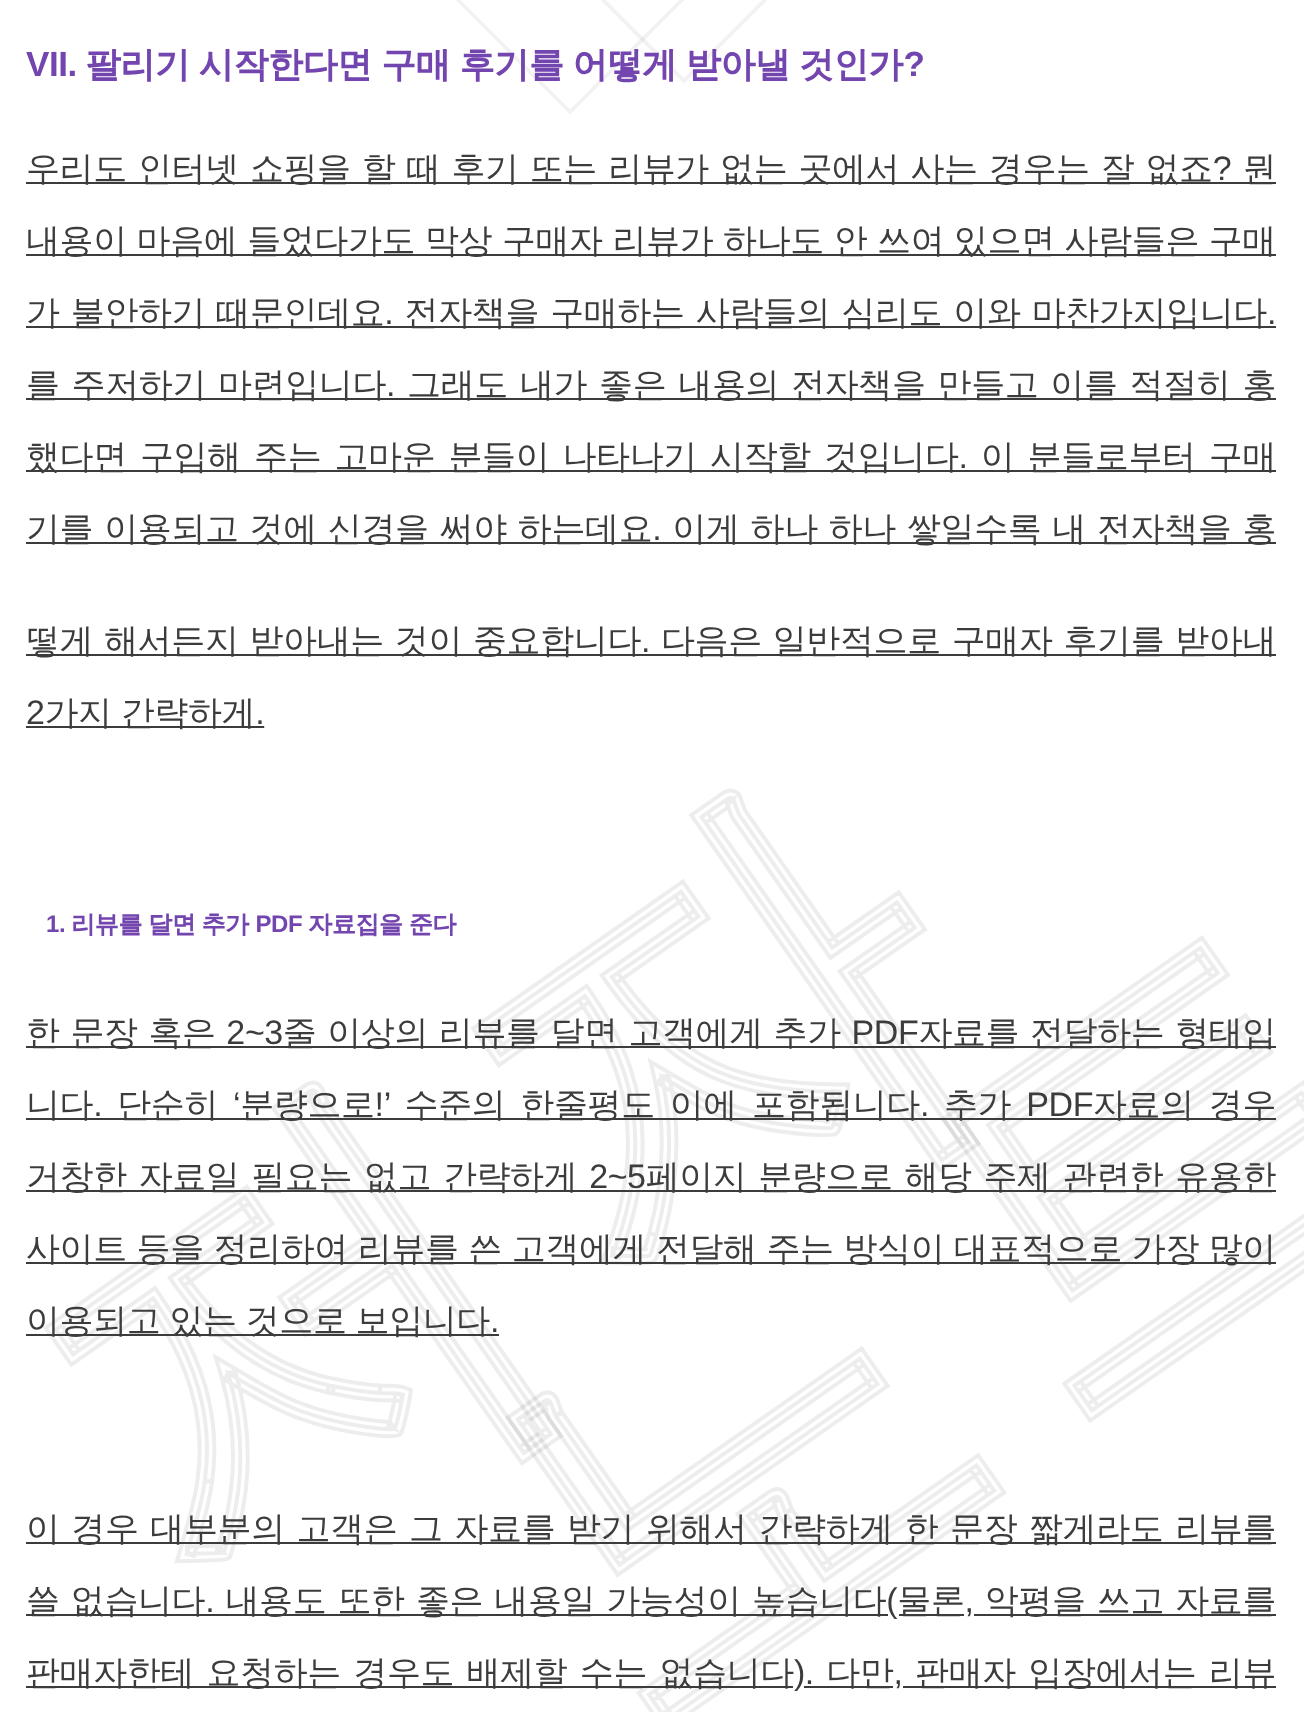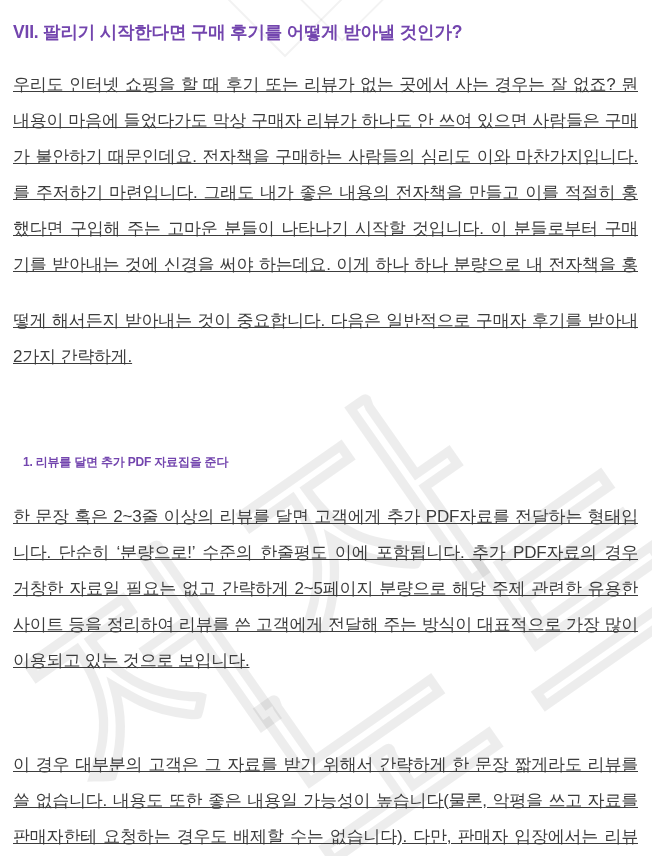--- a/index.html
+++ b/index.html
@@ -90,21 +90,21 @@
 <div class="page">
 
   <h1 class="chapter-heading">VII. 팔리기 시작한다면 구매 후기를 어떻게 받아낼 것인가?</h1>
 
   <div class="para p1">
       <div class="line jl">우리도 인터넷 쇼핑을 할 때 후기 또는 리뷰가 없는 곳에서 사는 경우는 잘 없죠? 뭔</div>
       <div class="line jl">내용이 마음에 들었다가도 막상 구매자 리뷰가 하나도 안 쓰여 있으면 사람들은 구매</div>
       <div class="line jl">가 불안하기 때문인데요. 전자책을 구매하는 사람들의 심리도 이와 마찬가지입니다.</div>
       <div class="line jl">를 주저하기 마련입니다. 그래도 내가 좋은 내용의 전자책을 만들고 이를 적절히 홍보</div>
       <div class="line jl">했다면 구입해 주는 고마운 분들이 나타나기 시작할 것입니다. 이 분들로부터 구매 후</div>
-      <div class="line jl">기를 받아내는 것에 신경을 써야 하는데요. 이게 하나 하나 분량으로 내 전자책을 홍</div>
+      <div class="line jl">기를 이용되고 것에 신경을 써야 하는데요. 이게 하나 하나 쌓일수록 내 전자책을 홍</div>
     </div>
 
   <div class="para p2">
       <div class="line jl">떻게 해서든지 받아내는 것이 중요합니다. 다음은 일반적으로 구매자 후기를 받아내는</div>
       <div class="line">2가지 간략하게.</div>
     </div>
 
   <h2 class="section-heading">1. 리뷰를 달면 추가 PDF 자료집을 준다</h2>
 
   <div class="para p3">

